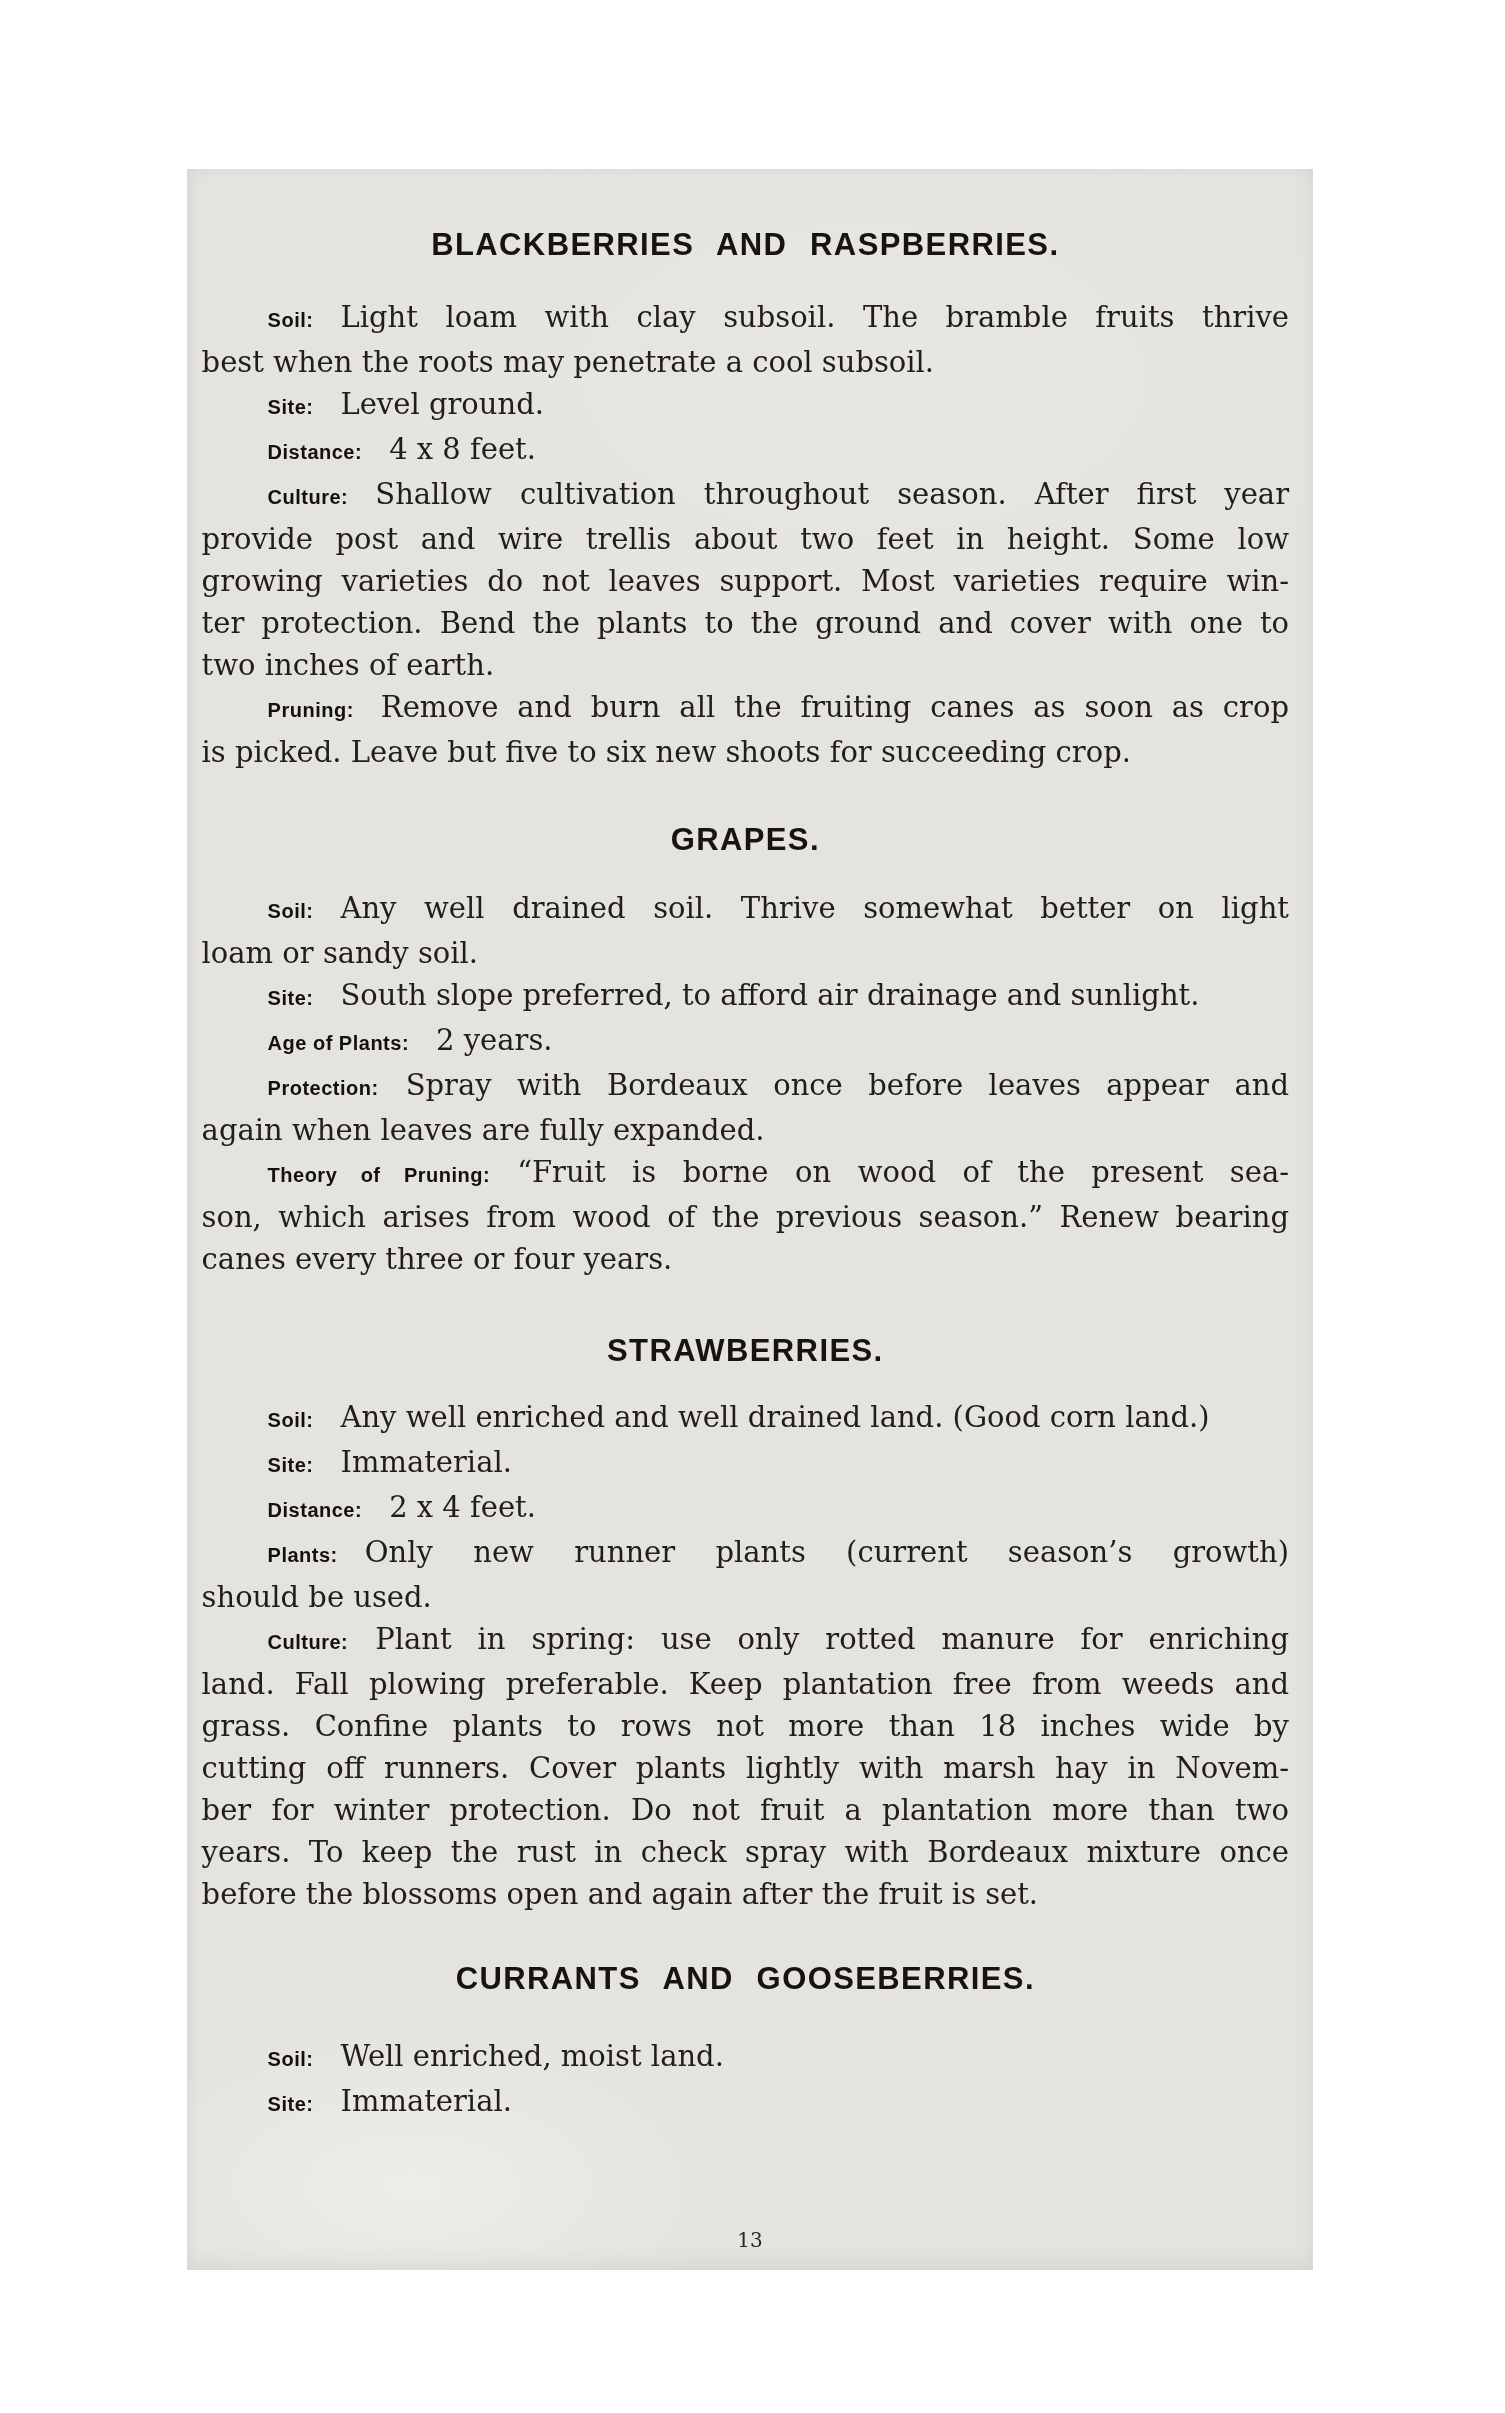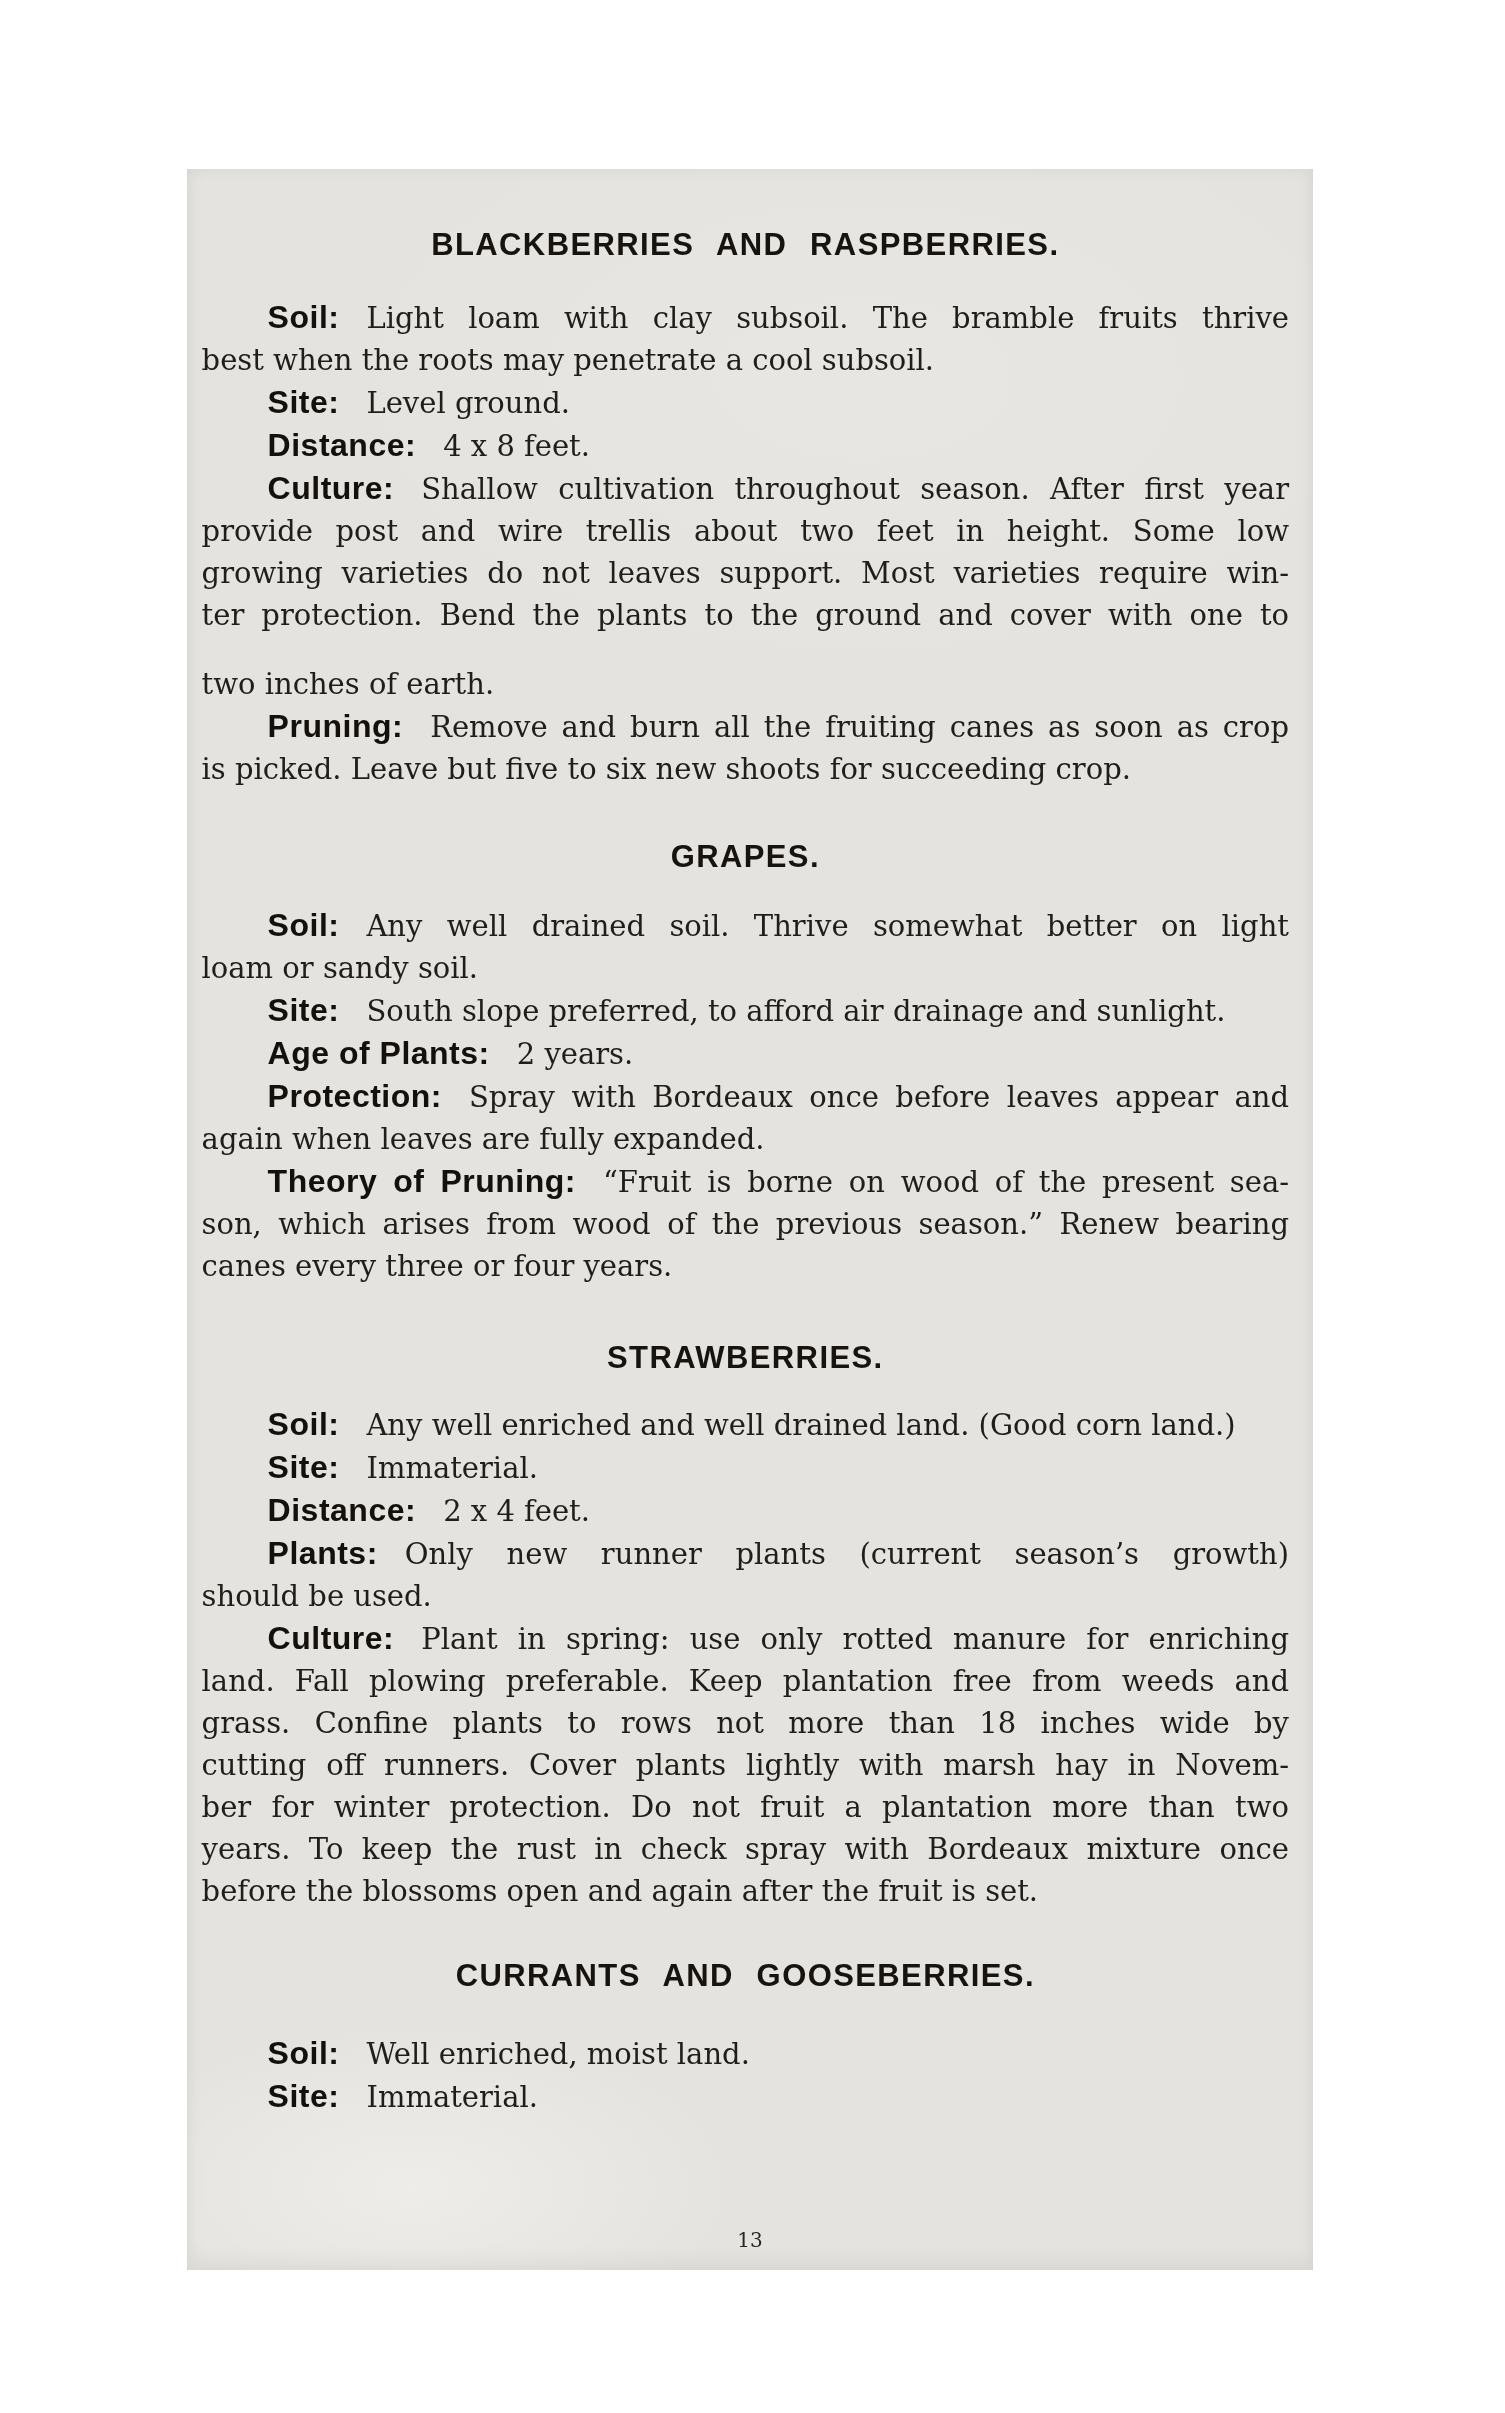--- a/index.html
+++ b/index.html
@@ -53,21 +53,21 @@
   }
   .line.fill {
     text-align: justify;
     text-align-last: justify;
   }
   .line.end { text-align: left; }
   .line.first { padding-left: 66px; }
   .label {
     font-family: "Liberation Sans", sans-serif;
     font-weight: 700;
-    font-size: 32px;
+    font-size: 20px;
     color: #14110c;
     margin-right: 27px;
     letter-spacing: 0.5px;
   }
   .page-number {
     position: absolute;
     bottom: 18px;
     left: 0;
     right: 0;
     text-align: center;
@@ -90,21 +90,21 @@
           <div class="line first end" data-name="text-line" style="color: rgb(33, 30, 25);"><span class="label" data-name="paragraph-label">Site:</span>Level ground.</div>
         </div>
         <div class="para" data-name="paragraph">
           <div class="line first end" data-name="text-line" style="color: rgb(33, 30, 25);"><span class="label" data-name="paragraph-label">Distance:</span>4 x 8 feet.</div>
         </div>
         <div class="para" data-name="paragraph">
           <div class="line first fill" data-name="text-line" style="color: rgb(33, 30, 25);"><span class="label" data-name="paragraph-label">Culture:</span>Shallow cultivation throughout season. After first year</div>
           <div class="line fill" data-name="text-line" style="color: rgb(33, 30, 25);">provide post and wire trellis about two feet in height. Some low</div>
           <div class="line fill" data-name="text-line" style="color: rgb(33, 30, 25);">growing varieties do not leaves support. Most varieties require win-</div>
           <div class="line fill" data-name="text-line" style="color: rgb(33, 30, 25);">ter protection. Bend the plants to the ground and cover with one to</div>
-          <div class="line end" data-name="text-line" style="color: rgb(33, 30, 25); margin-top: 27px;">two inches of earth.</div>
+          <div class="line end" data-name="text-line" style="color: rgb(33, 30, 25);">two inches of earth.</div>
         </div>
         <div class="para" data-name="paragraph">
           <div class="line first fill" data-name="text-line" style="color: rgb(33, 30, 25);"><span class="label" data-name="paragraph-label">Pruning:</span>Remove and burn all the fruiting canes as soon as crop</div>
           <div class="line end" data-name="text-line" style="color: rgb(33, 30, 25);">is picked. Leave but five to six new shoots for succeeding crop.</div>
         </div>
       </section>
       <section data-name="section-grapes">
         <h2 class="sec-title" data-name="section-title-grapes">GRAPES.</h2>
         <div class="para" data-name="paragraph">
           <div class="line first fill" data-name="text-line" style="color: rgb(33, 30, 25);"><span class="label" data-name="paragraph-label">Soil:</span>Any well drained soil. Thrive somewhat better on light</div>

